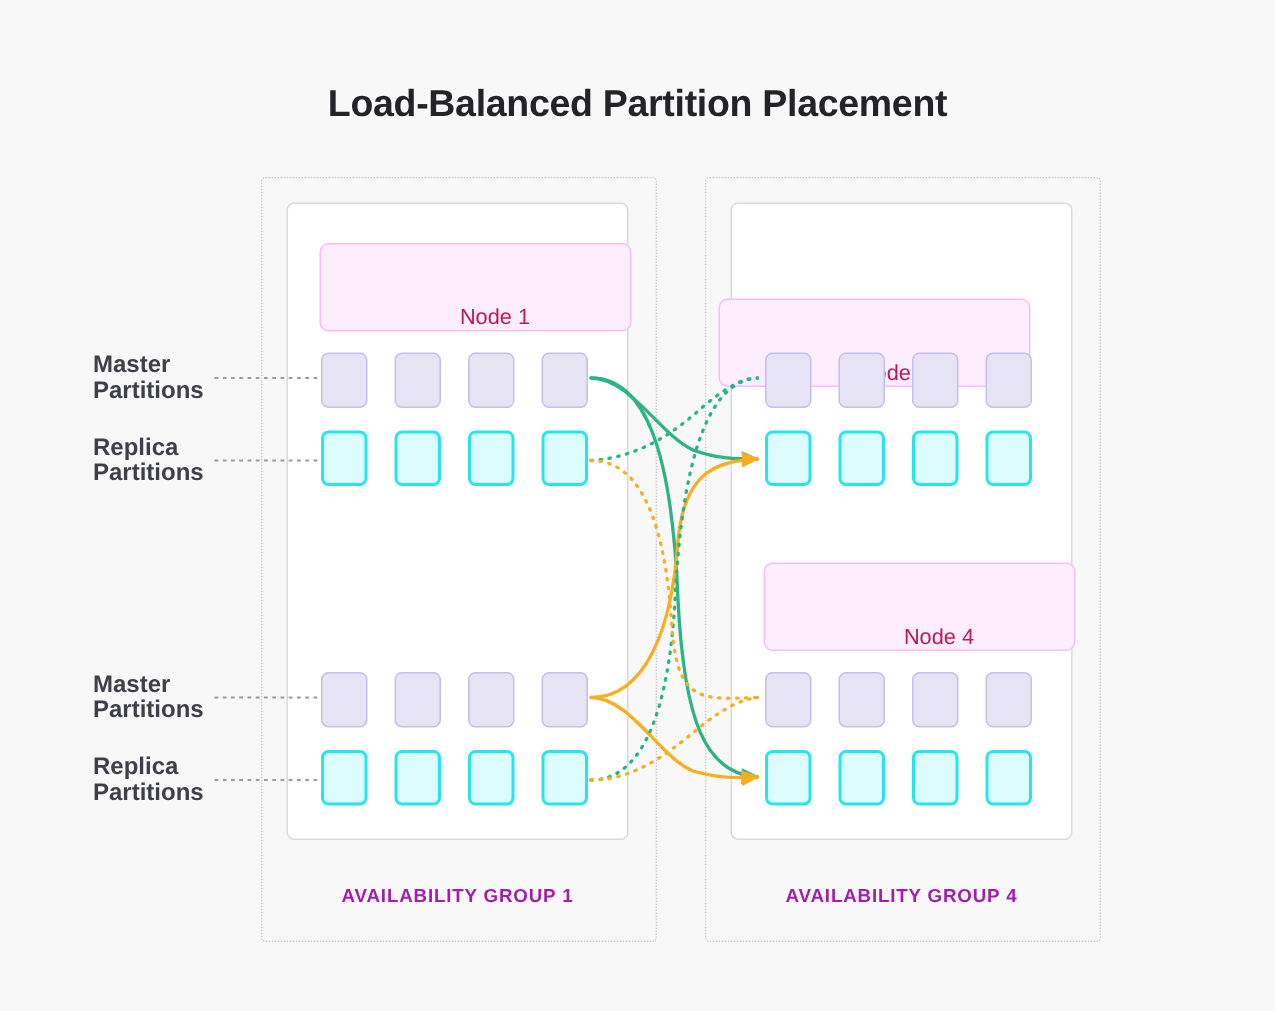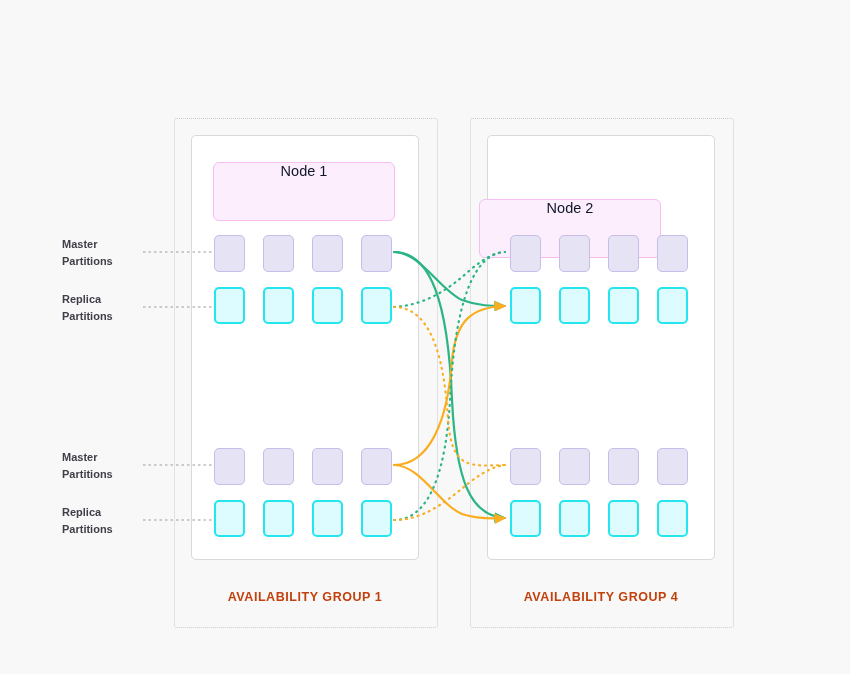--- a/index.html
+++ b/index.html
@@ -43,21 +43,21 @@
   #ag1-frame { left: 174px; top: 118px; width: 262px; height: 508px; }
   #ag2-frame { left: 470px; top: 118px; width: 262px; height: 508px; }
 
   .ag-label {
     position: absolute;
     width: 262px;
     text-align: center;
     font-size: 12.5px;
     font-weight: bold;
     letter-spacing: 0.55px;
-    color: #c2410c;
+    color: #a21caf;
   }
   #ag1-label { left: 174px; top: 590px; }
   #ag2-label { left: 470px; top: 590px; }
 
   
   .panel {
     position: absolute;
     background: #ffffff;
     border: 1px solid #d9d9dd;
     border-radius: 5px;
@@ -65,24 +65,25 @@
   #panel-1 { left: 191px; top: 135px; width: 226px; height: 423px; }
   #panel-2 { left: 487px; top: 135px; width: 226px; height: 423px; }
 
   
   .node-box {
     position: absolute;
     background: #fdeefd;
     border: 1.3px solid #f6bdf2;
     border-radius: 6px;
     display: flex;
-    align-items: flex-start;
+    align-items: flex-end;
     justify-content: center;
     font-size: 14.5px;
-    color: #0f172a;
+    color: #be185d;
+    padding-left: 26px;
   }
   .node-box { width: 180px; height: 57px; }
   #node-1 { left: 213px; top: 162px; }
   #node-2 { left: 479px; top: 162px; margin-top: 37px; }
   #node-3 { left: 213px; top: 375px; }
   #node-4 { left: 509px; top: 375px; }
 
   
   .part {
     position: absolute;
@@ -97,21 +98,21 @@
   }
   .part.replica {
     background: #dcfcff;
     border: 2px solid #25e5ef;
   }
 
   
   .side-label {
     position: absolute;
     text-align: left;
-    font-size: 11px;
+    font-size: 16px;
     font-weight: bold;
     color: #3f3f49;
     line-height: 16.5px;
     width: 95px;
   }
   #label-m1 { left: 62px; top: 236px; }
   #label-r1 { left: 62px; top: 291px; }
   #label-m2 { left: 62px; top: 449px; }
   #label-r2 { left: 62px; top: 504px; }
 
@@ -123,32 +124,36 @@
     width: 850px;
     height: 674px;
     pointer-events: none;
   }
 </style>
 </head>
 <body>
 
 <div id="stage">
 
+  <div class="title">Load-Balanced Partition Placement</div>
 
   <div class="ag-frame" id="ag1-frame"></div>
   <div class="ag-frame" id="ag2-frame"></div>
 
   <div class="panel" id="panel-1"></div>
   <div class="panel" id="panel-2"></div>
 
   <div class="node-box" id="node-1">
     <span>Node 1</span>
   </div>
   <div class="node-box" id="node-2">
     <span>Node 2</span>
+  </div>
+  <div class="node-box" id="node-4">
+    <span>Node 4</span>
   </div>
 
   <div class="part master" style="left:214px; top:235px;"></div>
   <div class="part master" style="left:263px; top:235px;"></div>
   <div class="part master" style="left:312px; top:235px;"></div>
   <div class="part master" style="left:361px; top:235px;"></div>
 
   <div class="part replica" style="left:214px; top:287px;"></div>
   <div class="part replica" style="left:263px; top:287px;"></div>
   <div class="part replica" style="left:312px; top:287px;"></div>

